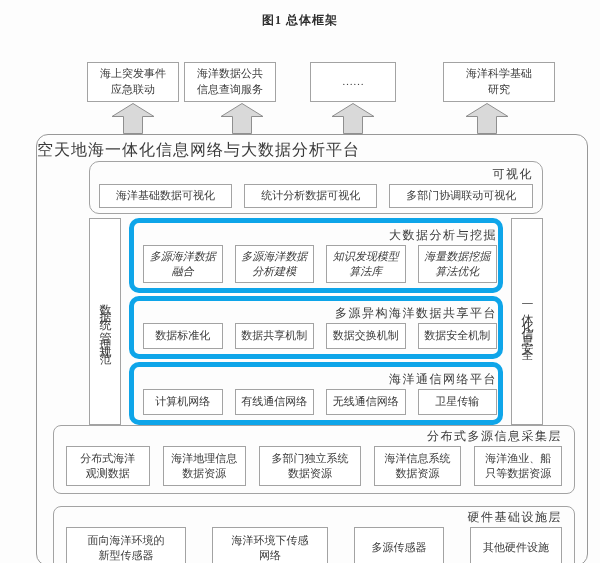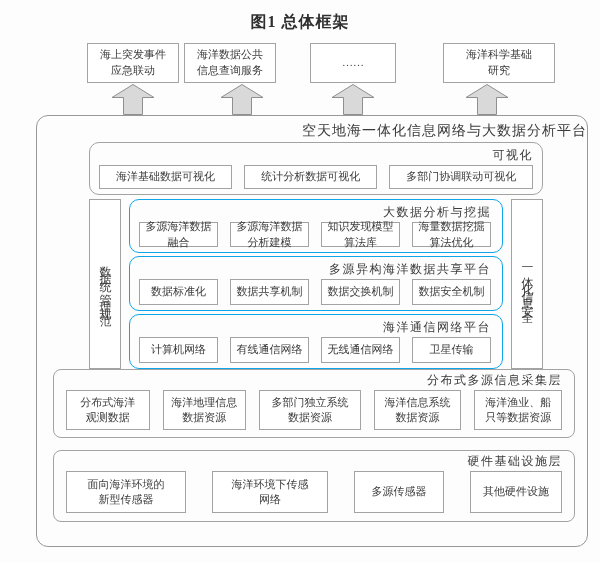--- a/index.html
+++ b/index.html
@@ -5,46 +5,46 @@
   * { box-sizing: border-box; margin: 0; padding: 0; }
   html,body { width: 600px; height: 563px; }
   body {
     background: #fdfdfd;
     color: #3a3a3a;
     font-family: "Liberation Serif", "DejaVu Serif", serif;
     overflow: hidden;
   }
   .figure-title {
     text-align: center;
-    font-size: 16px;
+    font-size: 12px;
     font-weight: bold;
     padding-top: 12px;
     letter-spacing: 1px;
     color: #2f2f2f;
   }
   
-  .apps-row { position: relative; height: 72px; margin-top: 10px; }
+  .apps-row { position: relative; height: 72px; margin-top: 33px; }
   .app-box {
     position: absolute; top: 0; height: 40px;
     border: 1px solid #a3a3a3; background: #fff;
     display: flex; align-items: center; justify-content: center;
     text-align: center; font-size: 11px; line-height: 1.45;
     white-space: pre-line;
   }
   .up-arrow { position: absolute; top: 41px; width: 44px; height: 31px; }
   .up-arrow path { fill: #d9d9d9; stroke: #8f8f8f; stroke-width: 1; }
   
   .platform {
     margin-left: 36px; width: 552px; height: 432px;
     border: 1px solid #989898; border-radius: 12px;
     background: #fdfdfd;
     padding: 6px 0 8px 0;
   }
   .platform-title {
-    text-align: right; font-size: 14px; letter-spacing: 1px;
+    text-align: left; font-size: 16px; letter-spacing: 1px;
     line-height: 17px;
   }
   .section-title {
     text-align: right; font-size: 12px; letter-spacing: 1.5px;
     line-height: 16px; padding: 2px 0 2px 0;
   }
   .row { display: flex; gap: 12px; }
   .cell {
     border: 1px solid #a3a3a3; background: #fff;
     display: flex; align-items: center; justify-content: center;
@@ -62,24 +62,24 @@
     margin: 4px 44px 0 52px;
   }
   .side-bar {
     width: 32px; border: 1px solid #a3a3a3; background: #fff;
     display: flex; align-items: center; justify-content: center;
     writing-mode: vertical-rl; text-orientation: upright;
     font-size: 12px; letter-spacing: 7px; padding: 8px 0;
   }
   .center-col { flex: 1 1 0; display: flex; flex-direction: column; gap: 3px; }
   .sub-section {
-    border: 1px solid #0ea5e9; border-radius: 10px;
-    padding: 2px 11px 5px 9px; background: #fdfdfd;
-  }
-  .sub-section .cell.twoline { height: 25px; }
+    border: 5px solid #0ea5e9; border-radius: 10px;
+    padding: 2px 1px 5px 9px; background: #fdfdfd;
+  }
+  .sub-section .cell.twoline { height: 38px; font-style: italic; }
   .sub-section .cell.oneline { height: 26px; }
   .wide-section {
     margin: 0 12px 0 16px;
     border: 1px solid #a3a3a3; border-radius: 8px;
     padding: 0 12px 7px 12px; background: #fdfdfd;
   }
   .wide-section.hardware { margin-top: 12px; padding-bottom: 8px; }
   .collection-row { display: flex; gap: 13px; }
   .collection-row .cell { height: 40px; text-align: center; }
   .hardware-row { display: flex; justify-content: space-between; }

